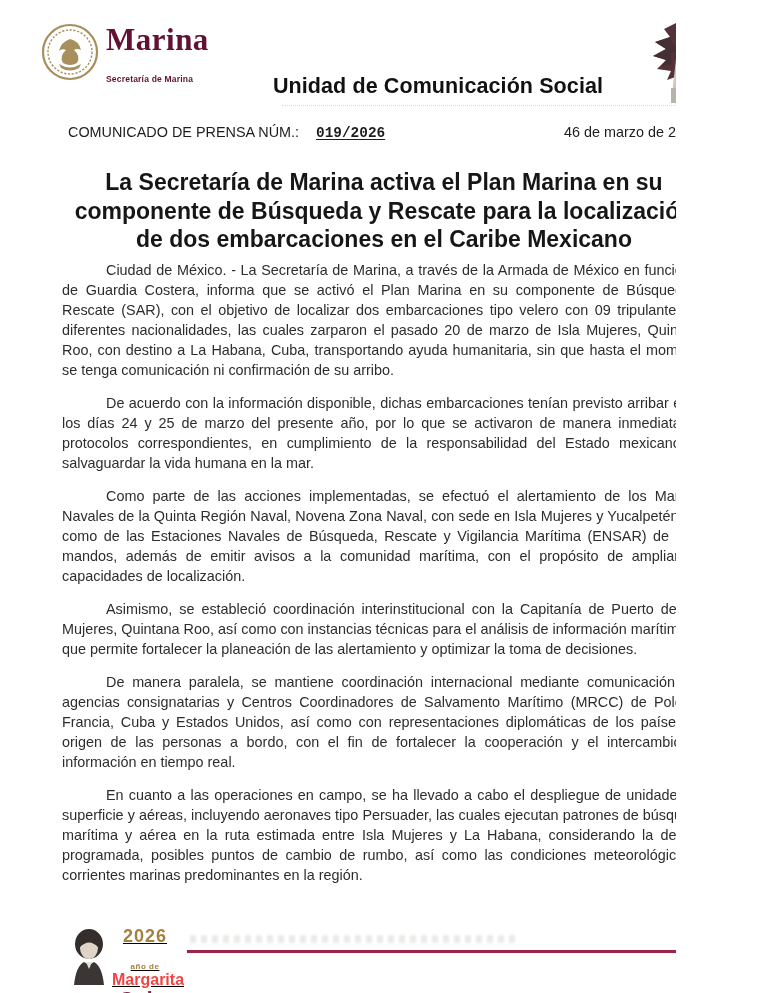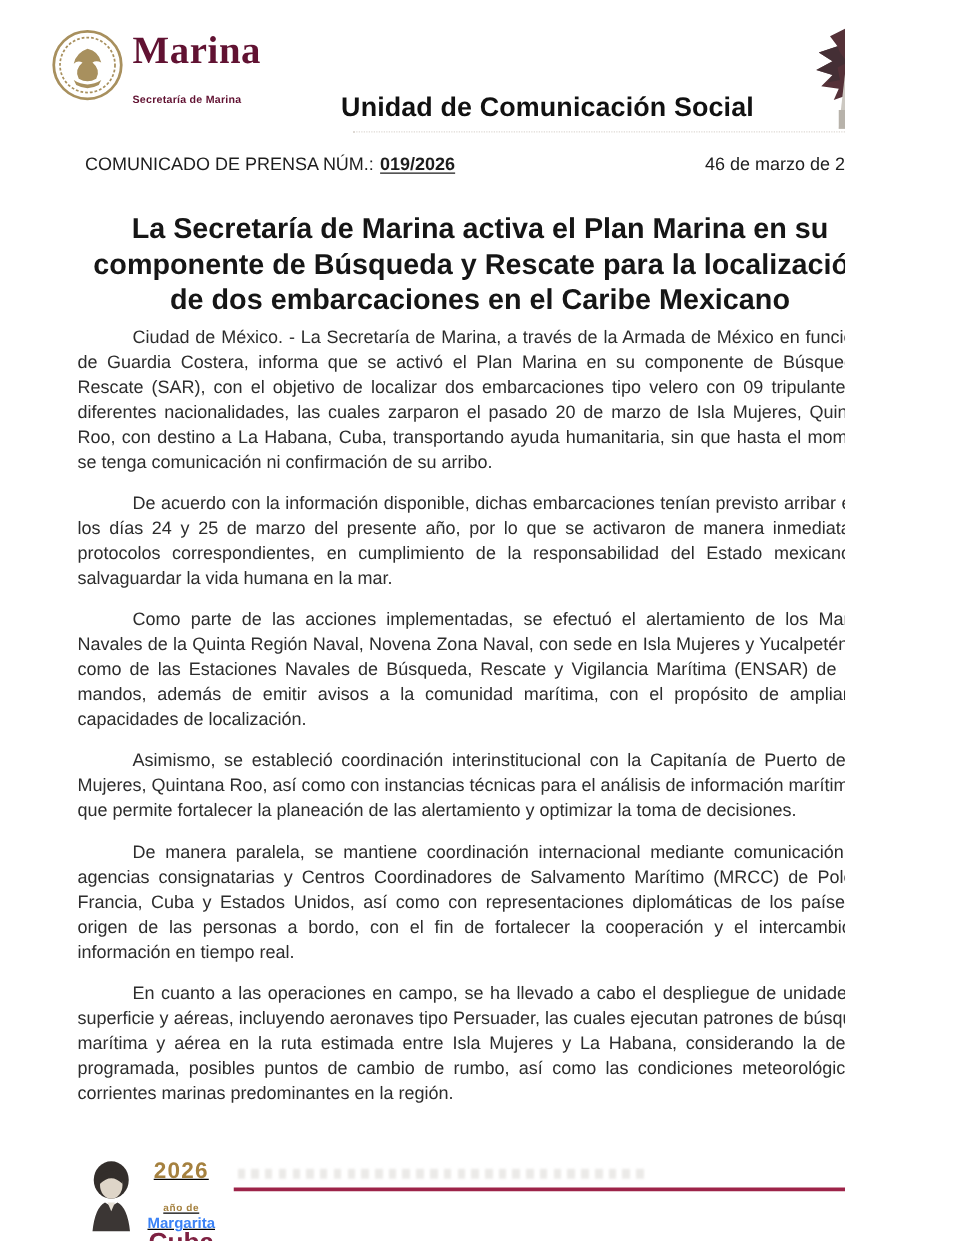--- a/index.html
+++ b/index.html
@@ -30,21 +30,21 @@
     border-top:1px dotted #ded9d4;
   }
 
   
   .meta-row {
     position:absolute; left:68px; top:124px; width:632px;
     display:flex; justify-content:space-between; align-items:baseline;
     font-size:14.4px; color:#1d1d1d;
   }
   .bulletin-number {
-    font-weight:700; text-decoration:underline; text-underline-offset:2px; margin-left:5px;
+    font-weight:700; text-decoration:underline; text-underline-offset:2px; margin-left:17px;font-family:Liberation Mono, monospace;
   }
 
   
   .doc-title {
     position:absolute; left:64px; top:168px; width:640px; text-align:center;
     font-size:23px; font-weight:700; color:#161616; line-height:28.5px;
   }
 
   
   .body-text {
@@ -55,21 +55,21 @@
   .lead { font-weight:400; }
   .more-mark { text-align:center; text-indent:0 !important; margin-top:0; }
 
   
   .portrait { position:absolute; left:64px; top:924px; width:50px; height:62px; }
   .year-block {
     position:absolute; left:112px; top:927px; width:66px; text-align:center; line-height:1;text-decoration:underline;
   }
   .year-big { font-size:18px; font-weight:700; color:#A5813F; letter-spacing:1px; }
   .year-small { font-size:8px; font-weight:700; color:#A5813F; margin-top:18px; letter-spacing:0.5px; }
-  .year-name1 { font-size:12px; font-weight:700; color:#3b82f6; margin-top:1px; }
+  .year-name1 { font-size:16px; font-weight:700; color:#ef4444; margin-top:1px; }
   .year-name2 { font-size:21px; font-weight:700; color:#7E2142; margin-top:0px; }
   .footer-watermark {
     position:absolute; left:190px; top:935px; width:330px; height:8px;
     background:repeating-linear-gradient(90deg,#d9d6d2 0 6px, transparent 6px 11px);
     filter:blur(1px); opacity:0.5;
   }
   .footer-rule {
     position:absolute; left:187px; top:950px; width:520px; height:3px; background:#9D2449;
   }
 </style>

